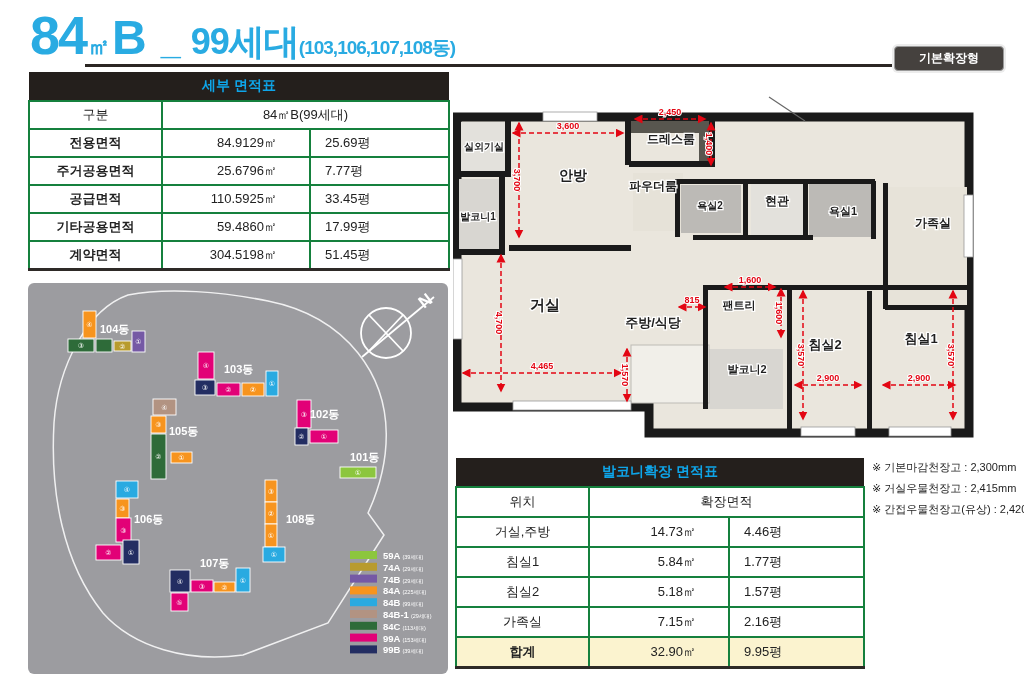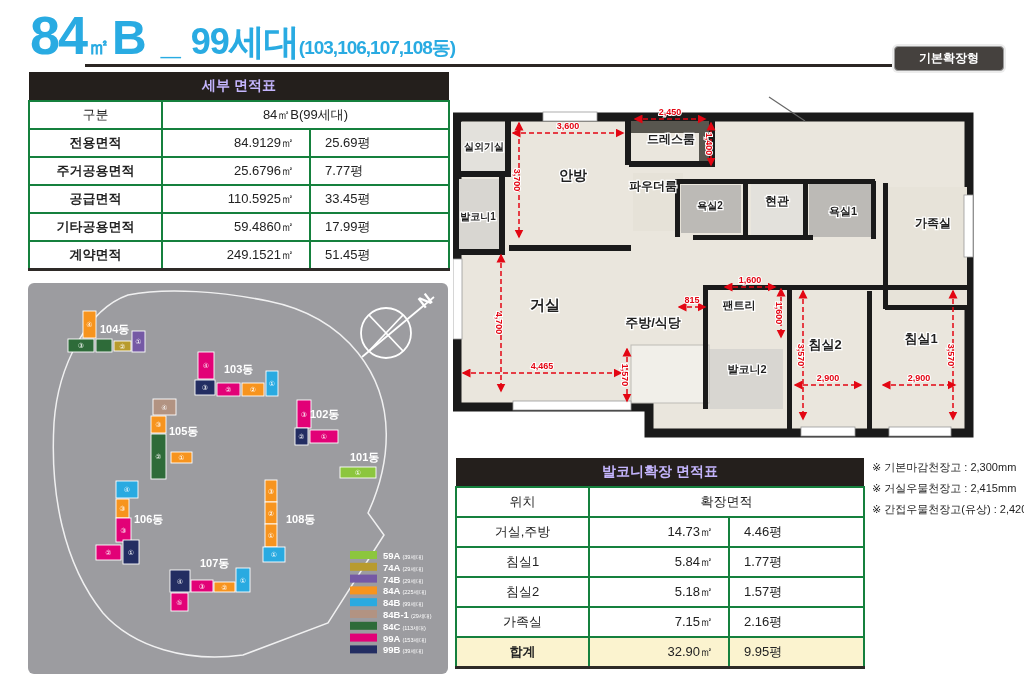--- a/index.html
+++ b/index.html
@@ -16,30 +16,30 @@
   .hdr .hh   { font-size:36px; font-weight:bold; letter-spacing:-1px; }
   .hdr .bld  { font-size:19px; font-weight:bold; letter-spacing:-1px; }
   .hdr-rule { position:absolute; left:85px; top:64px; width:920px; height:3px; background:#2b2623; }
   .badge { position:absolute; right:20px; top:46px; background:#45413e; color:#fff;
            font-size:12px; font-weight:bold; padding:3px 24px; border-radius:4px;
            border:1px solid #9a9a9a; box-shadow:0 0 0 2px #ececec; }
 
   
   table.tbl { position:absolute; border-collapse:collapse; table-layout:fixed; background:#fff;
               border-bottom:3px solid #2e2a27; }
-  table.tbl th.title { background:#241f1c; color:#c4b5fd; font-size:14px; font-weight:bold; padding:5px 0; }
+  table.tbl th.title { background:#241f1c; color:#0ea5e9; font-size:14px; font-weight:bold; padding:5px 0; }
   table.tbl td { border:2px solid #15803d; font-size:13px; color:#222; background:#fff; }
   table.tbl tr.head-row td { text-align:center; font-size:13px; height:26px; }
   #detail-table { left:28px; top:72px; width:420px; }
   #detail-table td { height:28px; }
   #balcony-table { left:455px; top:458px; width:408px; }
   #balcony-table td { height:30px; }
   td.lbl-cell { background:#00aeef; font-weight:bold; text-align:center; color:#10103a; }
   td.loc-cell { text-align:center; }
-  td.sqm { text-align:right; padding-right:15px; }
+  td.sqm { text-align:right; padding-right:32px; }
   td.py  { text-align:left;  padding-left:14px; }
   tr.total-row td { background:#fbf3cf; }
   tr.total-row td.loc-cell { font-weight:bold;font-family:Liberation Mono, monospace; }
 
   
   .notes { position:absolute; left:872px; top:457px; font-size:11px; color:#1e1e1e; line-height:21px; white-space:nowrap; }
 
   
   .floorplan { position:absolute; left:453px; top:95px; width:570px; height:350px; }
   .room-lbl { fill:#1f1f1f; font-weight:bold; text-anchor:middle; paint-order:stroke; stroke:#ffffff; stroke-width:2.5px; }
@@ -104,21 +104,21 @@
           <td class="sqm">110.5925㎡</td>
           <td class="py">33.45평</td>
         </tr>
         <tr>
           <td class="lbl-cell">기타공용면적</td>
           <td class="sqm">59.4860㎡</td>
           <td class="py">17.99평</td>
         </tr>
         <tr>
           <td class="lbl-cell">계약면적</td>
-          <td class="sqm">249.1521㎡</td>
+          <td class="sqm">304.5198㎡</td>
           <td class="py">51.45평</td>
         </tr>
       </tbody>
   </table>
 
   <div class="sitemap">
     <svg id="map-svg" width="420" height="391" viewBox="0 0 420 391">
       <rect class="map-bg" x="0" y="0" width="420" height="391" rx="6"></rect>
       <path class="boundary" d="M100,12 C60,26 30,82 26,140 C22,210 35,280 75,330 C105,364 160,380 215,372 L300,340 L356,252 L340,230 C362,182 370,120 330,70 C310,45 280,26 240,18 C195,9 140,4 100,12 Z"></path>
       <g class="compass">

